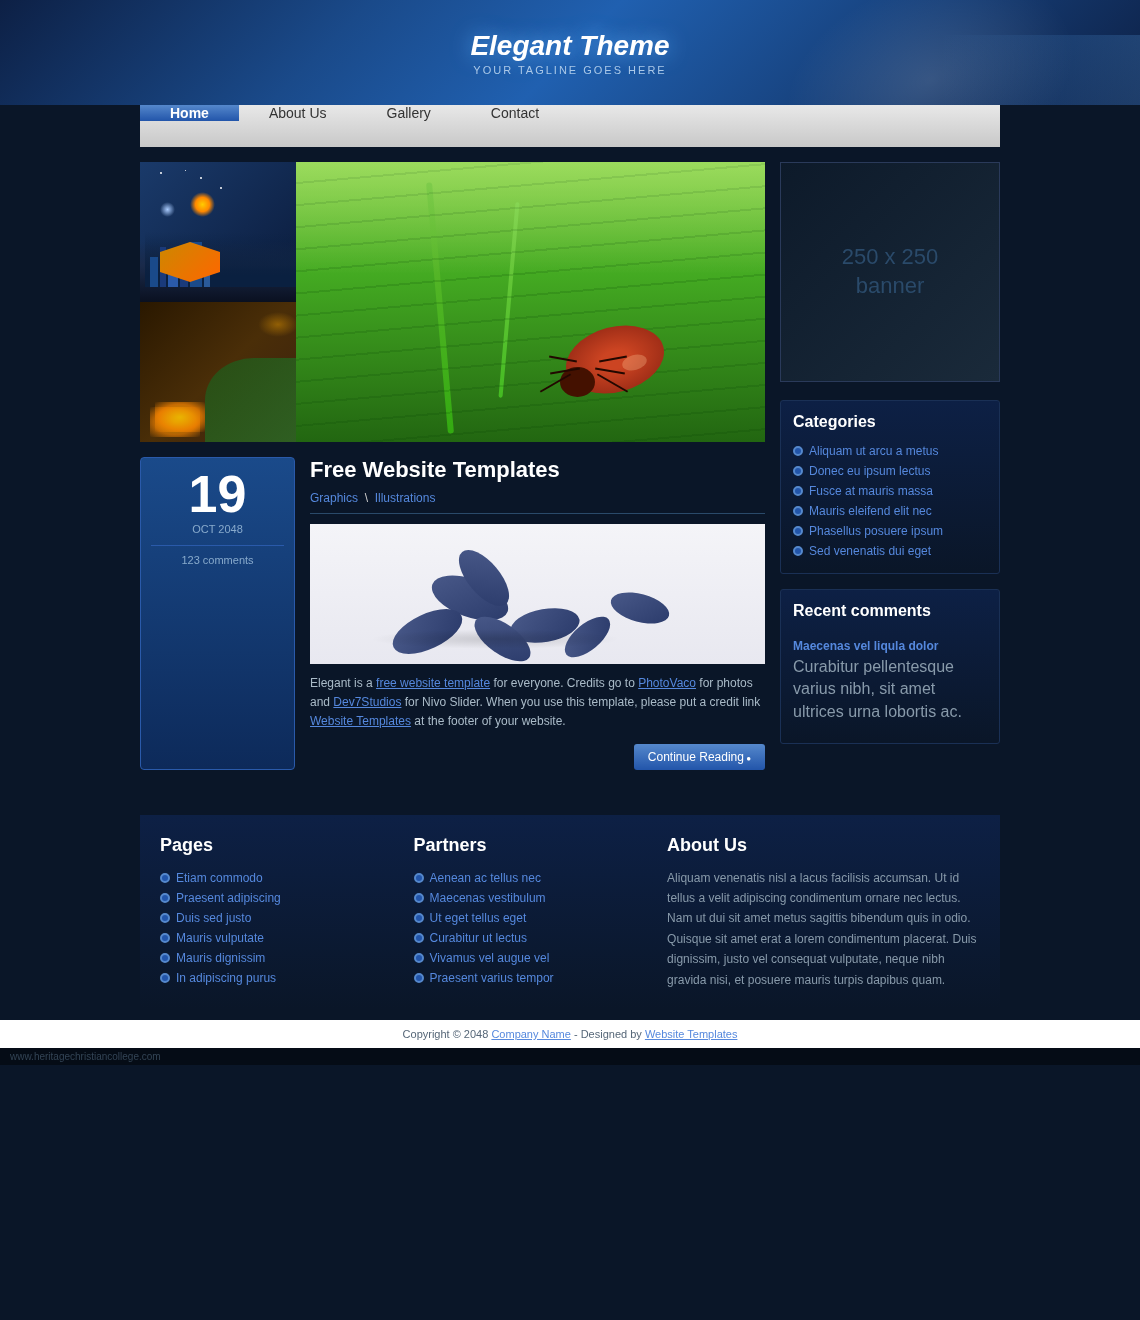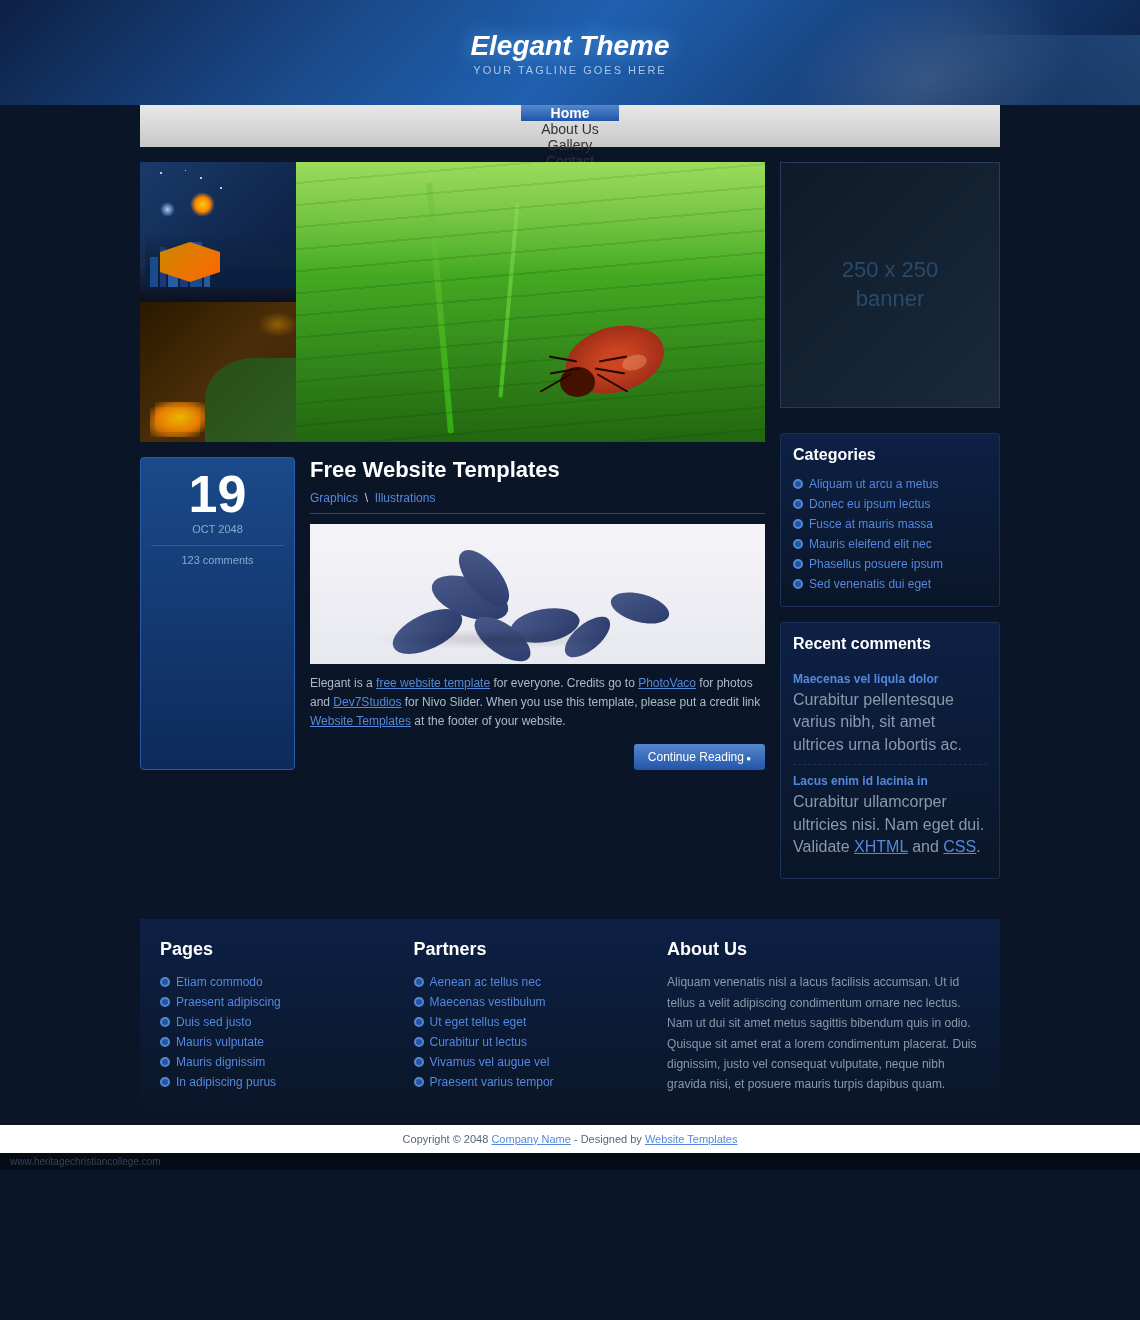--- a/index.html
+++ b/index.html
@@ -57,23 +57,22 @@
       text-transform: uppercase;
       margin-top: 2px;
     }
 
     
     #nav {
       width: 860px;
       margin: 0 auto;
       background: linear-gradient(180deg, #e8e8e8 0%, #c8c8c8 100%);
       display: flex;
-      align-items: center;
+      align-items: flex-start;
       height: 42px;
-      flex-direction: column;
     }
     .nav-item {
       padding: 0 30px;
       display: flex;
       align-items: center;
       font-size: 14px;
       color: #333;
       cursor: pointer;
       text-decoration: none;
       white-space: nowrap;
@@ -262,30 +261,30 @@
       font-size: 8px;
     }
 
     
     #sidebar {
       width: 220px;
       min-width: 220px;
     }
     .banner-ad {
       width: 100%;
-      height: 246px;
+      height: 220px;
       background: linear-gradient(135deg, #0d1a2a 0%, #1a2a3a 100%);
       border: 1px solid #2a3a5a;
       display: flex;
       align-items: center;
       justify-content: center;
       color: #2a4a6a;
       font-size: 22px;
       text-align: center;
-      margin-bottom: 25px;
+      margin-bottom: 18px;
       line-height: 1.3;
     }
     .sidebar-widget {
       background: linear-gradient(180deg, #0d2045 0%, #0a1628 100%);
       border: 1px solid #1a3055;
       border-radius: 3px;
       margin-bottom: 15px;
       padding: 12px;
     }
     .widget-title {
@@ -595,28 +594,20 @@
 
       <div class="recent-comment">
         <div class="comment-title">
           <a>Maecenas vel liqula dolor</a>
         </div>
         <div class="comment-text">
           Curabitur pellentesque varius nibh, sit amet ultrices urna lobortis ac.
         </div>
       </div>
 
-      <div class="recent-comment">
-        <div class="comment-title">
-          <a>Lacus enim id lacinia in</a>
-        </div>
-        <div class="comment-text">
-          Curabitur ullamcorper ultricies nisi. Nam eget dui. Validate <a>XHTML</a> and <a>CSS</a>.
-        </div>
-      </div>
     </div>
 
   </div>
 
 </div>
 
 <div id="footer-widgets">
 
   <div class="footer-col">
     <div class="footer-widget-title">Pages</div>

